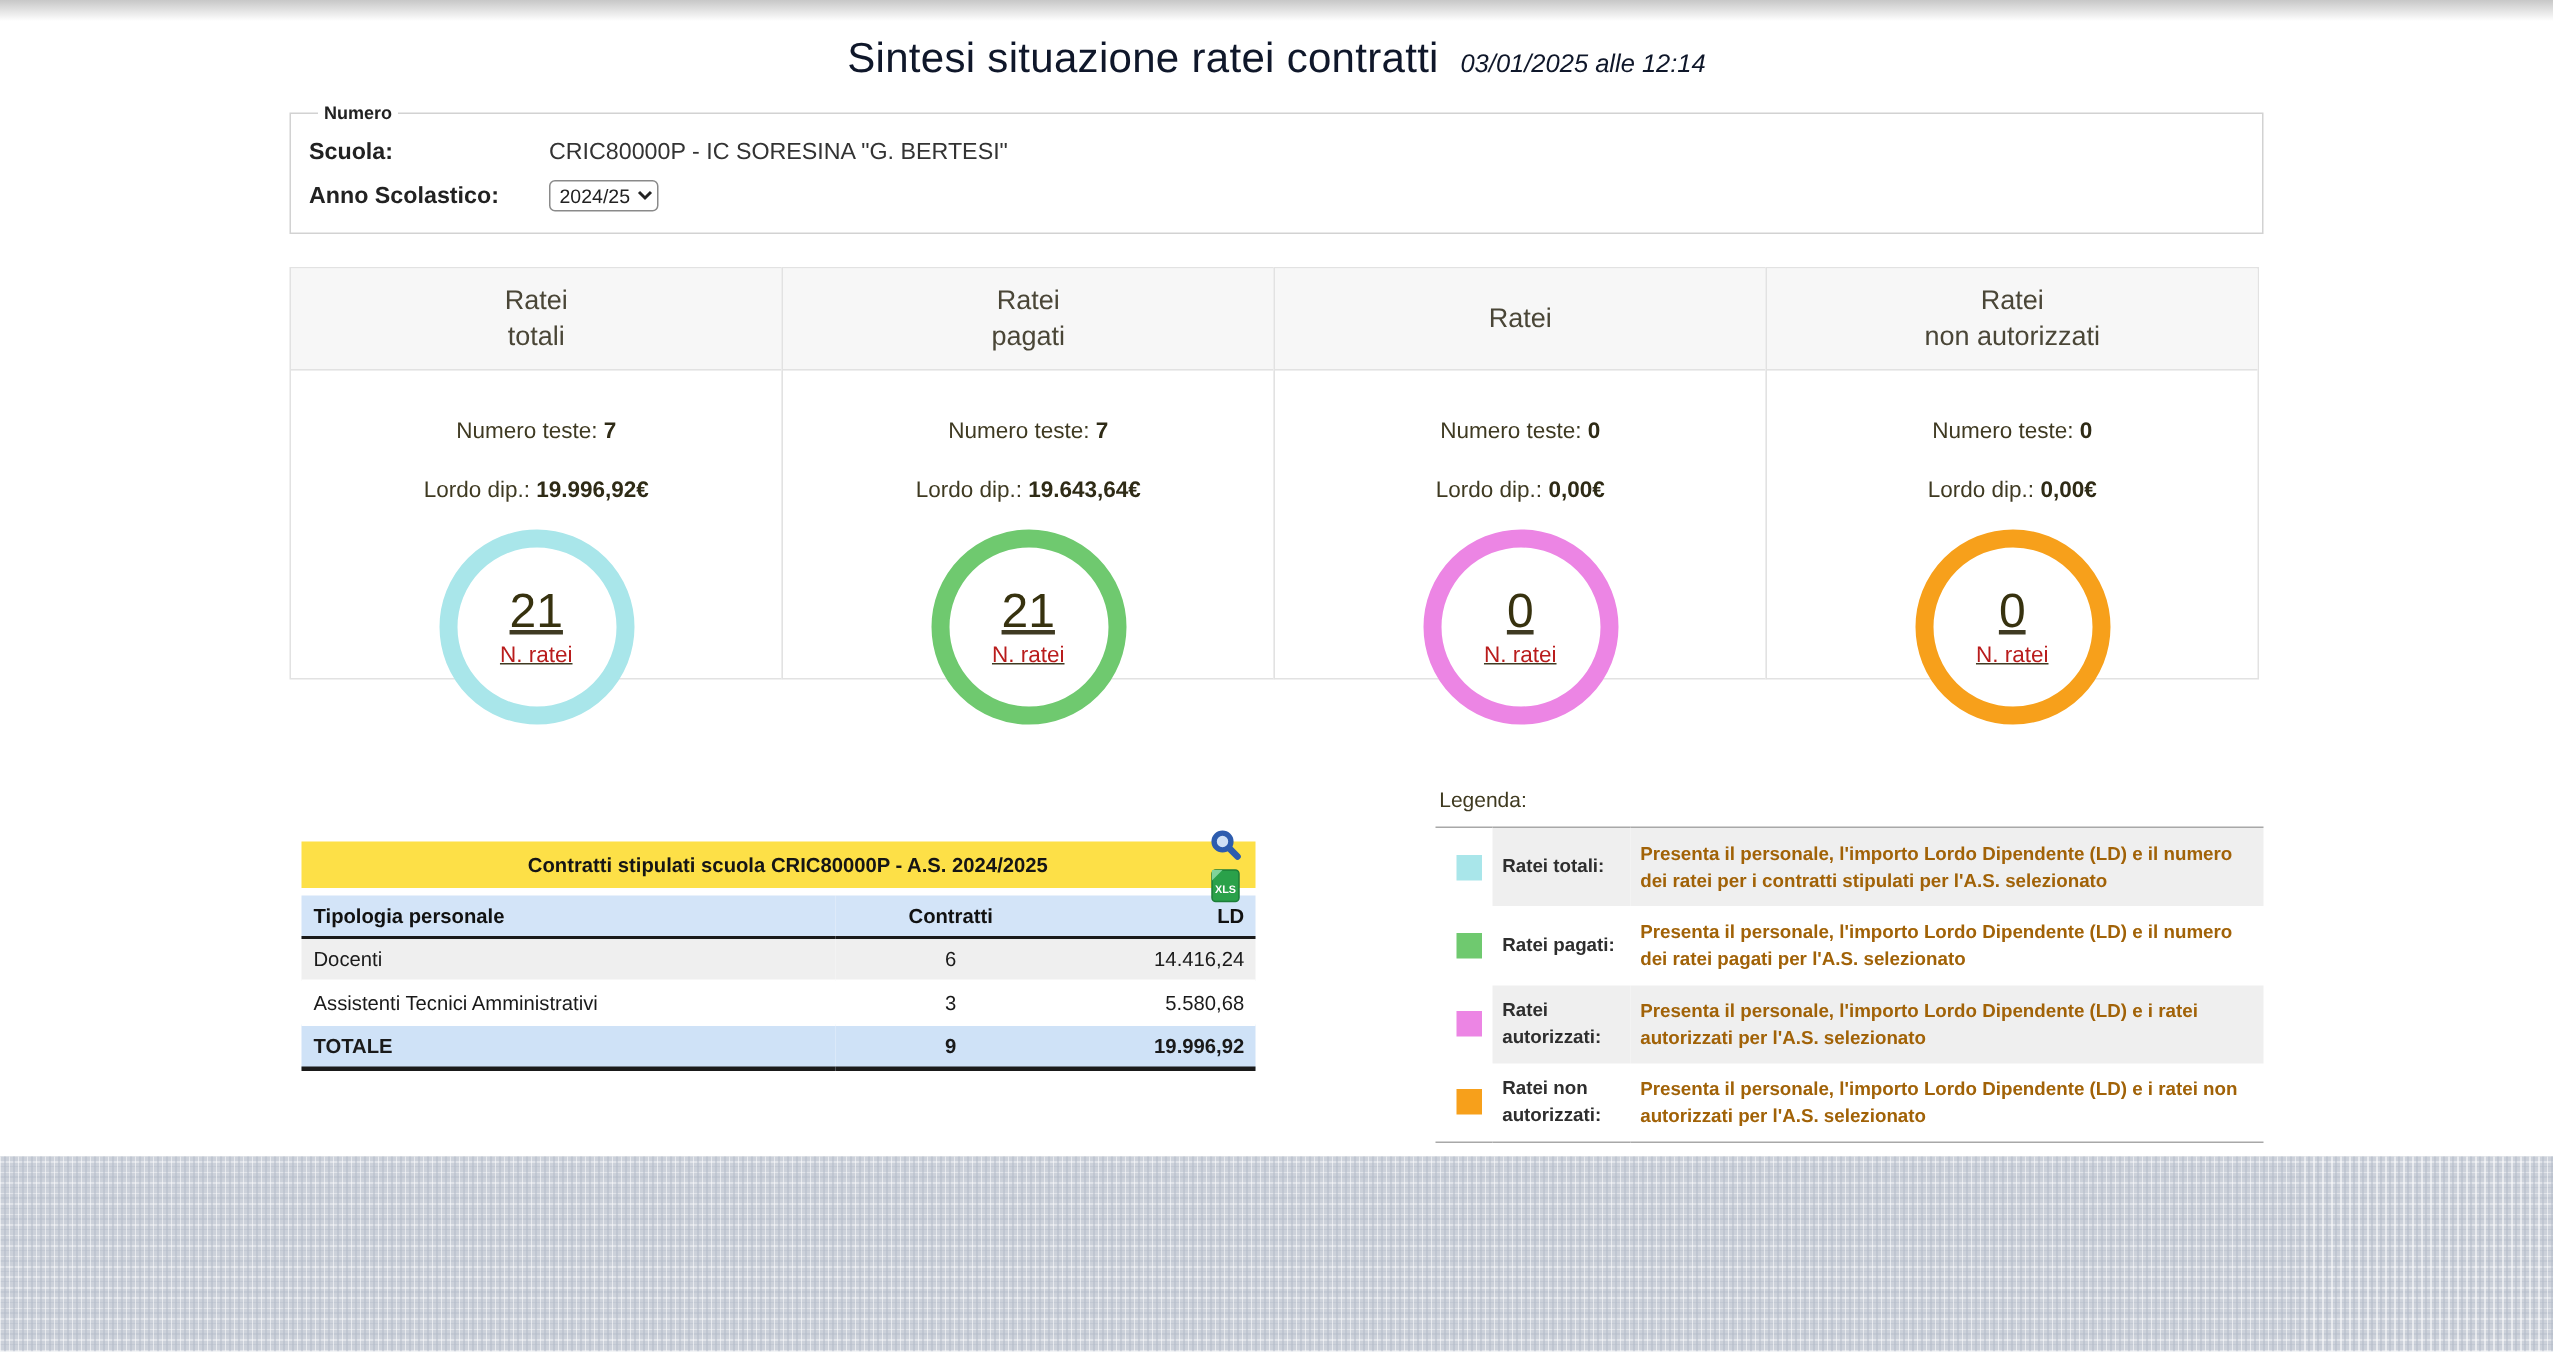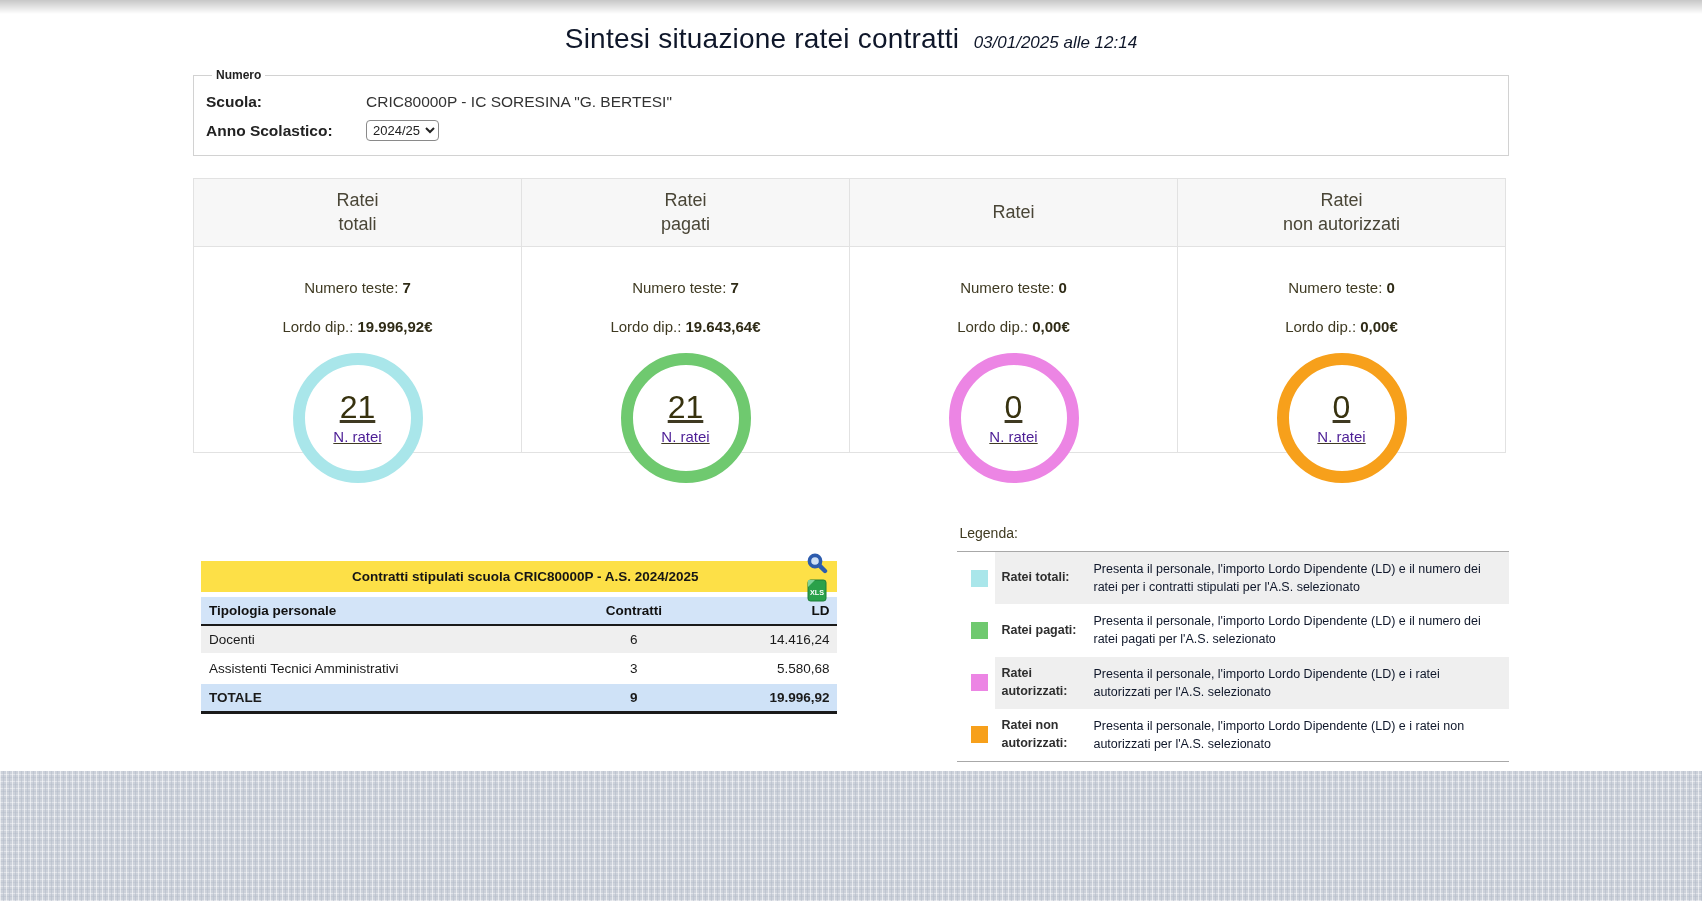--- a/index.html
+++ b/index.html
@@ -36,21 +36,21 @@
   .card-body { height:205px; text-align:center; }
   .stat-line { padding-top:32px; font-size:15px; color:#3f3a22; }
   .stat-line.lordo { padding-top:0; margin-top:22px; }
   .stat-line b { color:#2f2b16; }
   .circle {
     width:130px; height:130px; border-radius:50%; border:12px solid #ccc; background:#fff;
     margin:18px auto 0; display:flex; flex-direction:column; align-items:center; justify-content:center;
     position:relative; z-index:2;text-decoration:underline;
   }
   .circle .num { font-size:32px; color:#37320f; line-height:1.05; }
-  .circle .lbl { font-size:15px; color:#4c1d95; margin-top:3px; }
+  .circle .lbl { font-size:15px; color:#b91c1c; margin-top:3px; }
 
   
   .bottom-row { display:flex; margin-top:72px; align-items:flex-start; }
   .table-wrap { margin-left:8px; width:637px; margin-top:36px; }
   .ctable-titlebar {
     background:#fde047; height:31px; display:flex; align-items:center; position:relative;
   }
   .ctable-titlebar .ttl {
     flex:1; text-align:center; font-weight:bold; font-size:13.5px; color:#151515; padding-left:44px;
   }
@@ -72,21 +72,21 @@
   }
 
   
   .legend-wrap { width:552px; margin-left:120px; }
   .legend-title { font-size:14px; color:#3f3a20; margin:0 0 10px 2px; }
   .ltable { width:100%; border-collapse:collapse; border-top:1px solid #a8a8a8; border-bottom:1px solid #a8a8a8; }
   .ltable td { vertical-align:middle; padding:8px 6px; }
   .ltable .swatch-cell { width:38px; background:#fff; }
   .swatch { width:17px; height:17px; margin-left:8px; }
   .ltable .lab { width:92px; font-weight:bold; font-size:12.5px; color:#2e2e2e; line-height:1.4; }
-  .ltable .desc { font-size:12.5px; color:#0f172a; line-height:1.45; padding-right:10px; }
+  .ltable .desc { font-size:12.5px; color:#a16207; line-height:1.45; padding-right:10px;font-weight:bold; }
   .ltable tr.shaded .lab, .ltable tr.shaded .desc { background:#efefef; }
 
   
   .footer {
     position:absolute; left:0; top:771px; width:1702px; height:130px;
     background-color:#ccd1da;
     background-image:
       repeating-linear-gradient(90deg, rgba(255,255,255,.55) 0 1px, rgba(255,255,255,0) 1px 3px, rgba(176,184,198,.45) 3px 4px, rgba(255,255,255,0) 4px 6px),
       repeating-linear-gradient(0deg, rgba(255,255,255,.40) 0 1px, rgba(255,255,255,0) 1px 4px, rgba(176,184,198,.35) 4px 5px, rgba(255,255,255,0) 5px 7px);
   }

